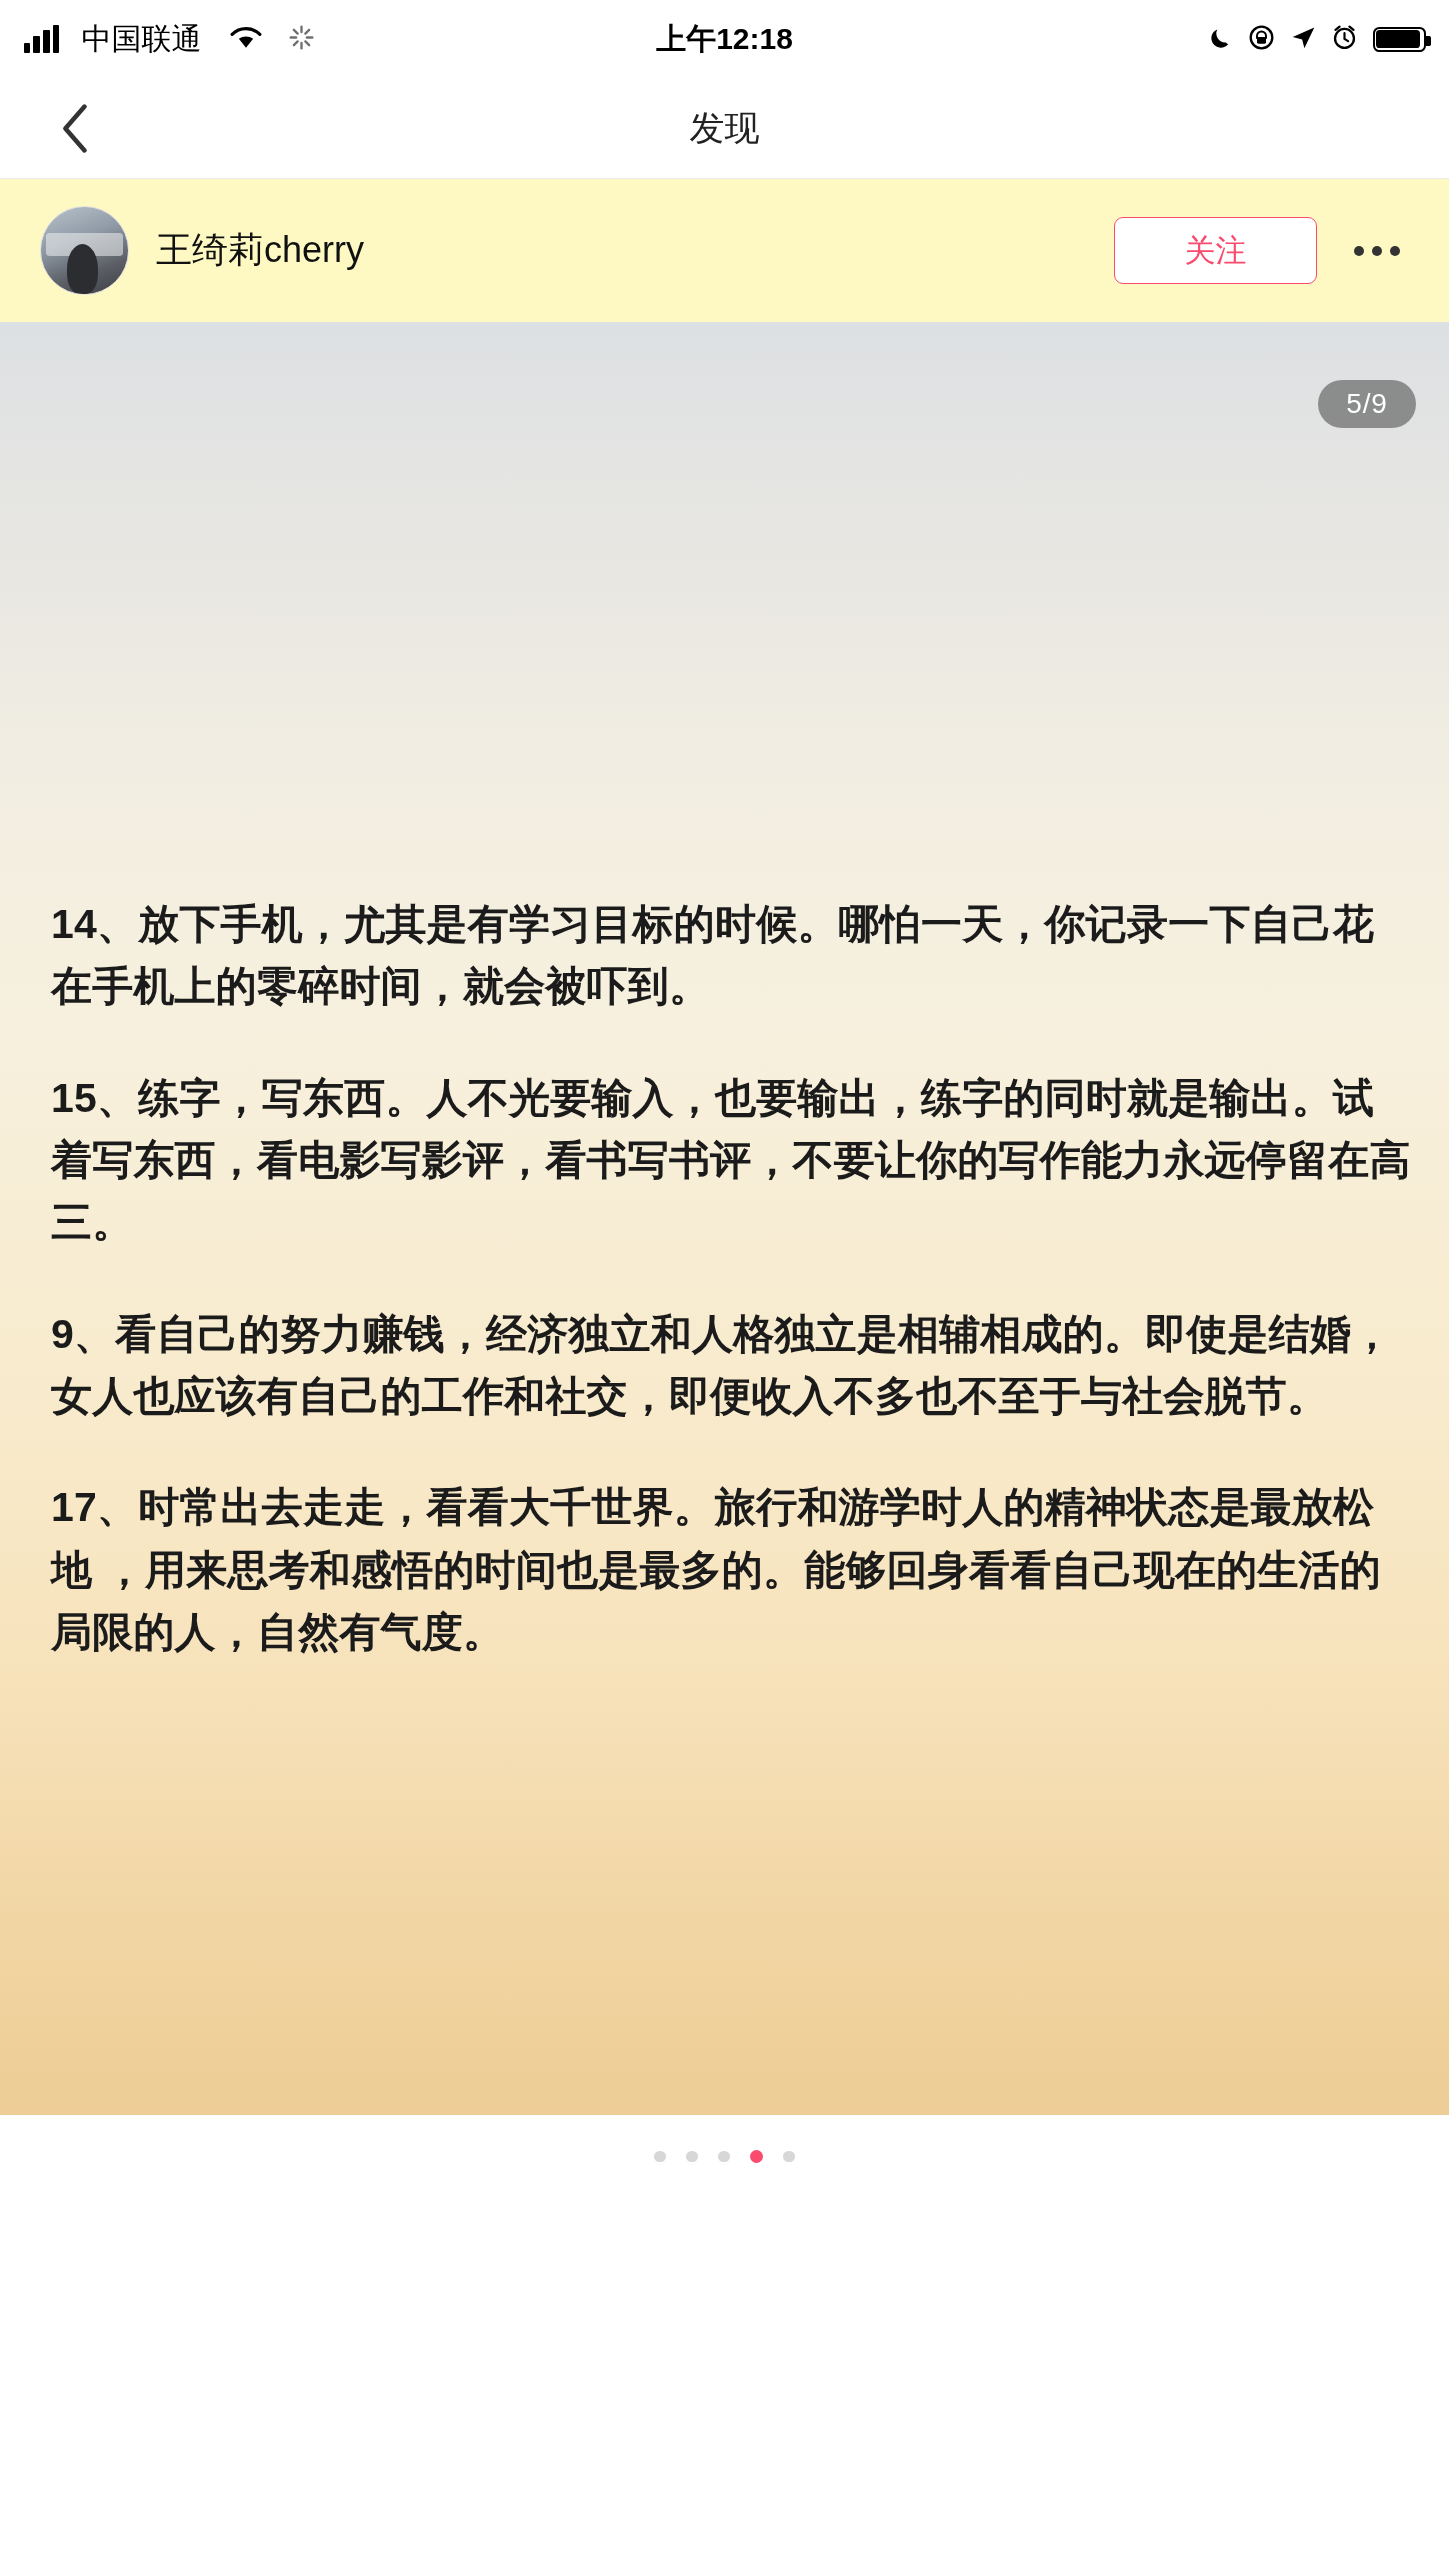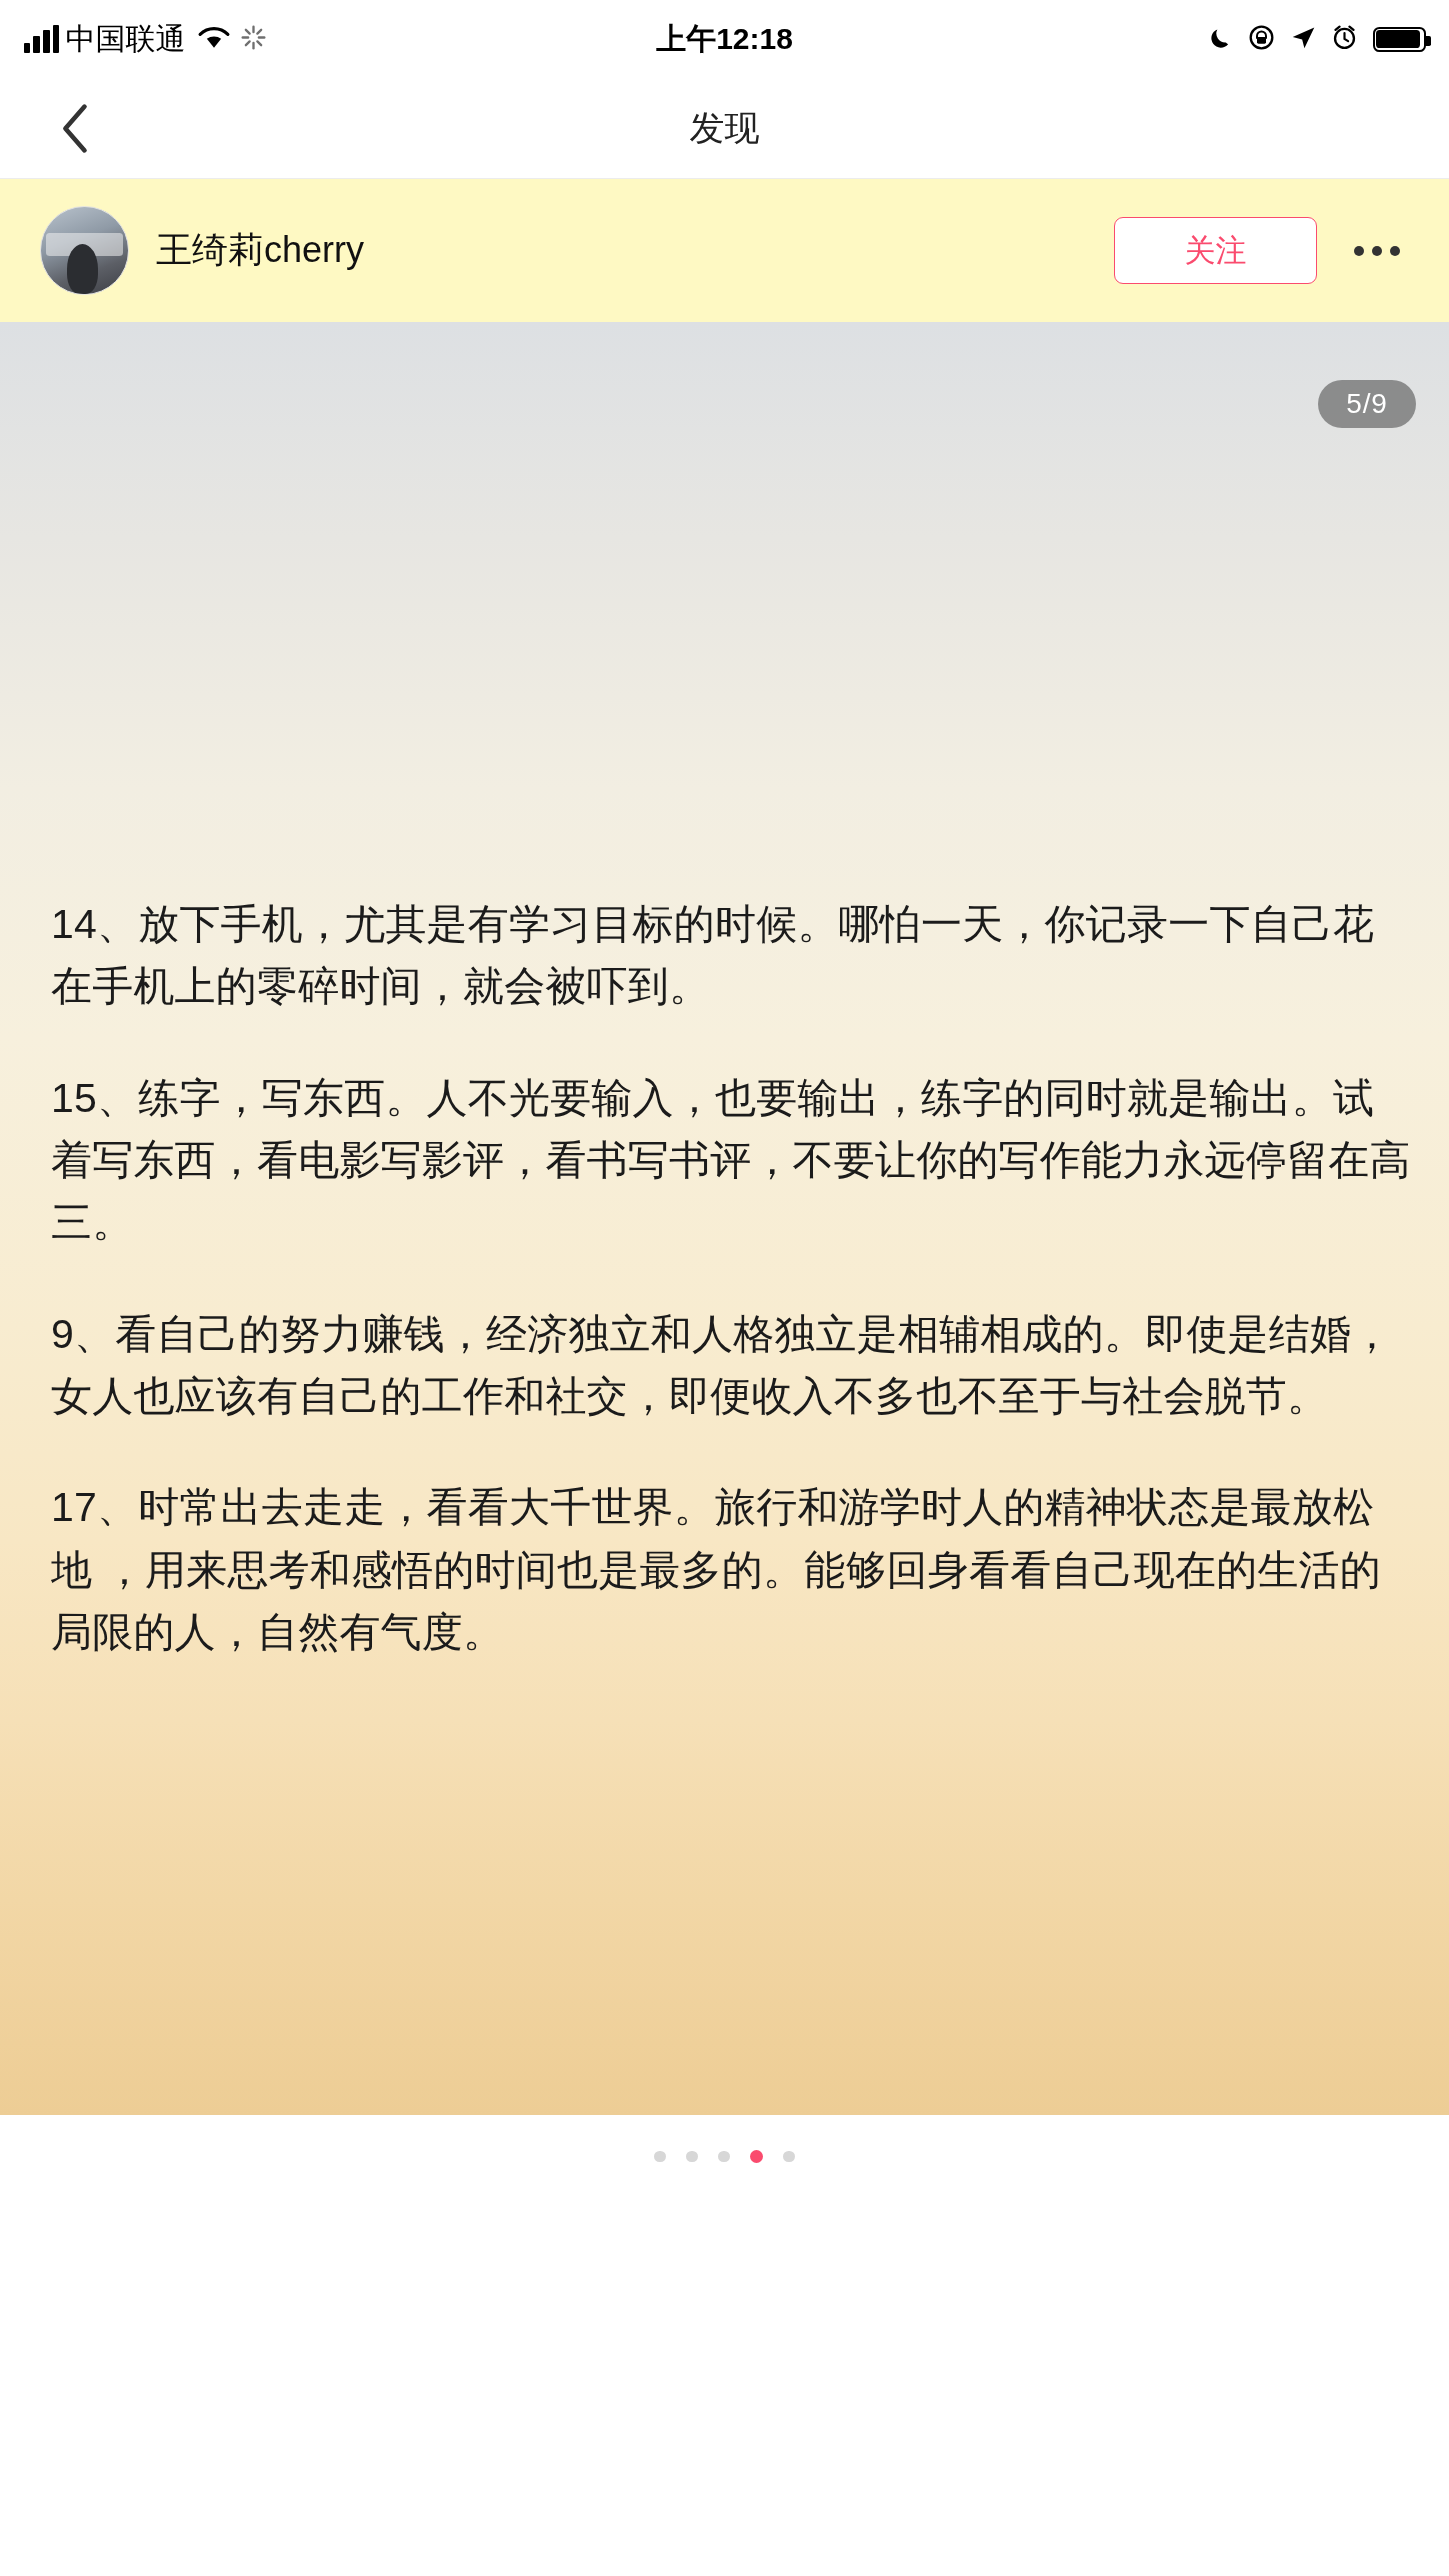--- a/index.html
+++ b/index.html
@@ -28,21 +28,21 @@
     height: 78px;
     background: #ffffff;
     display: flex;
     align-items: center;
     padding: 0 23.5px;
     box-sizing: border-box;
   }
   .status-left {
     display: flex;
     align-items: center;
-    gap: 6px;
+    gap: 22px;
   }
   .signal-bars {
     display: flex;
     align-items: flex-end;
     gap: 3.6px;
     height: 27px;
   }
   .signal-bars i {
     display: block;
     width: 6.3px;
@@ -240,21 +240,21 @@
     letter-spacing: 0.9px;
   }
   .card-text {
     position: absolute;
     left: 51px;
     right: 34px;
     top: 571px;
     font-size: 41px;
     line-height: 1.52;
     color: #1b1b1b;
-    font-weight: 400;
+    font-weight: 700;
     letter-spacing: 0.2px;
   }
   .card-text p {
     margin: 0 0 49px 0;
   }
   .card-text p:last-child { margin-bottom: 0; }
 
   
   .dots {
     height: 83px;

